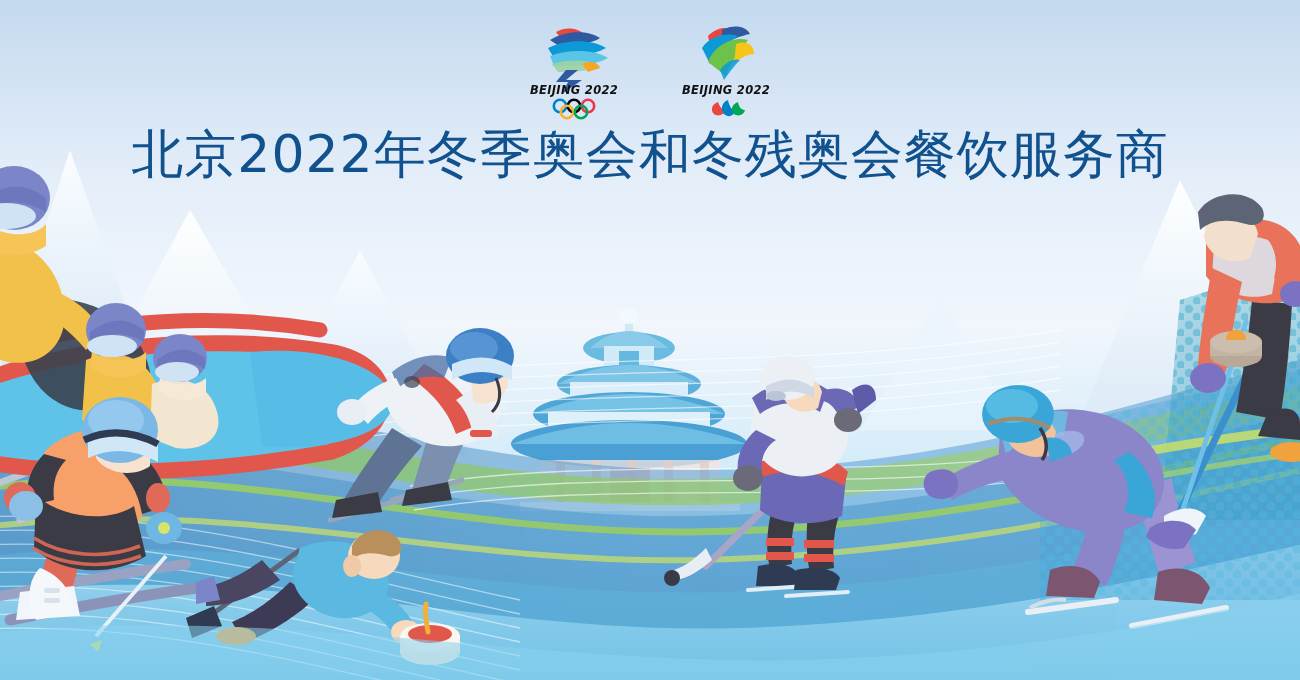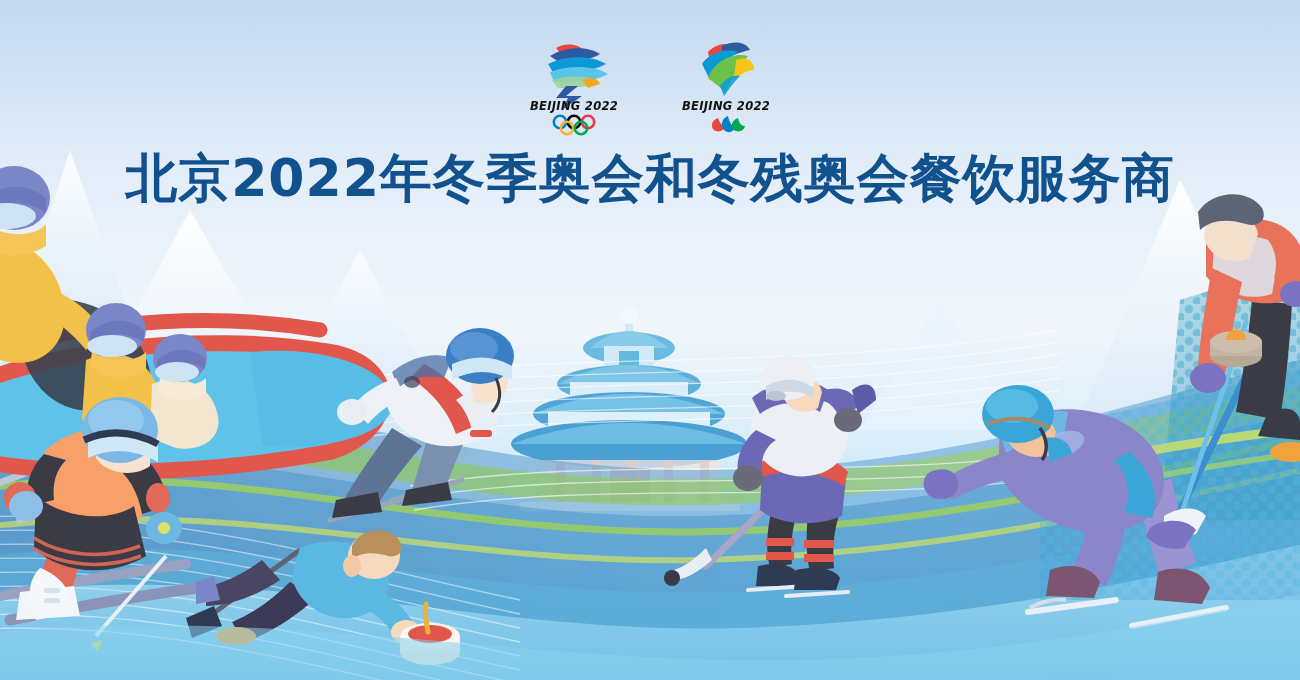--- a/index.html
+++ b/index.html
@@ -14,29 +14,29 @@
   }
   #banner svg.layer{position:absolute;left:0;top:0;width:1300px;height:680px;display:block;}
 
   
   #header{
     position:absolute;left:0;top:0;width:1300px;
     z-index:40;text-align:center;pointer-events:none;
   }
   #emblems{
     display:flex;justify-content:center;align-items:flex-start;
-    gap:56px;padding-top:34px;
+    gap:56px;padding-top:18px;
   }
   .emblem{width:96px;}
   .emblem svg{display:block;width:96px;height:104px;}
 
   #title{
-    margin-top:14px;
+    margin-top:6px;
     font-family:"DejaVu Sans","Liberation Sans",sans-serif;
-    font-weight:bold;
+    font-weight:normal;
     font-size:52px;
     letter-spacing:1px;
     line-height:1;
     color:#11528e;
     white-space:nowrap;
   }
 </style>
 </head>
 <body>
 

